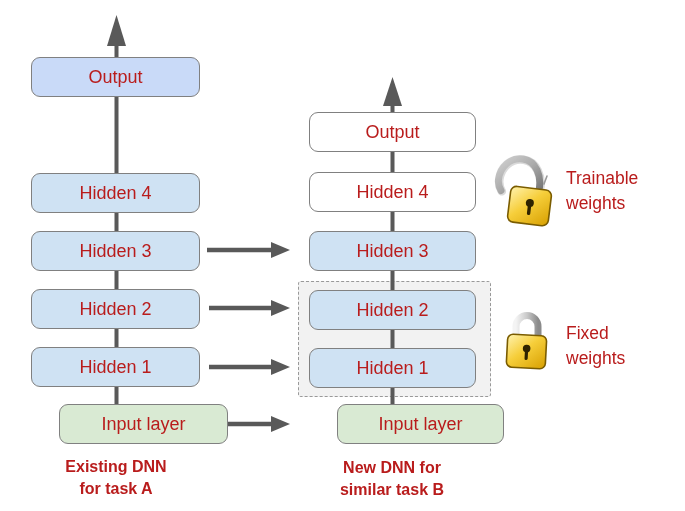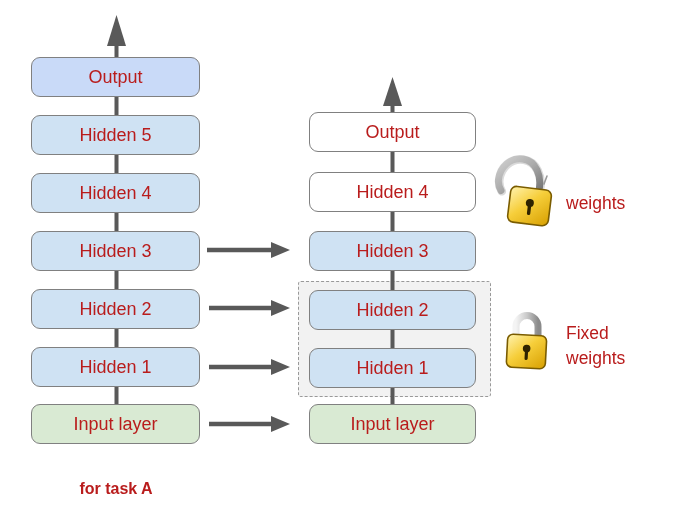--- a/index.html
+++ b/index.html
@@ -15,21 +15,21 @@
   .box{
     position:absolute;height:40px;box-sizing:border-box;
     border:1.7px solid #808080;border-radius:9px;
     display:flex;align-items:center;justify-content:center;
     font-size:18px;z-index:3;
   }
   .col-a{left:31px;width:169px;}
   .col-b{left:309px;width:167px;}
   .f-output-a{background:#c9daf8;}
   .f-hidden{background:#cfe2f3;}
-  .f-input{background:#d9ead3;}
+  .f-input{background:#d9ead3;margin-left:28px;}
   .f-new{background:#ffffff;}
   .caption{
     position:absolute;width:210px;text-align:center;font-weight:bold;
     font-size:16px;line-height:22px;z-index:4;
   }
   .reuse-label{
     position:absolute;left:206px;top:211px;width:82px;text-align:center;
     font-size:16.5px;z-index:4;
   }
   .legend-label{
@@ -71,38 +71,41 @@
       <polygon points="271,359 290,367 271,375" fill="#595959"></polygon>
     </g>
 
     <g>
       <line x1="209" y1="424" x2="273" y2="424" stroke="#595959" stroke-width="4.6"></line>
       <polygon points="271,416 290,424 271,432" fill="#595959"></polygon>
     </g>
   </svg>
 
   <div class="box col-a f-output-a" style="top:57px">Output</div>
-  <div class="box col-a f-hidden" style="top:115px">Hidden 5</div>
   <div class="box col-a f-hidden" style="top:173px">Hidden 4</div>
   <div class="box col-a f-hidden" style="top:231px">Hidden 3</div>
   <div class="box col-a f-hidden" style="top:289px">Hidden 2</div>
   <div class="box col-a f-hidden" style="top:347px">Hidden 1</div>
   <div class="box col-a f-input" style="top:404px">Input layer</div>
 
   <div class="box col-b f-new" style="top:112px">Output</div>
   <div class="box col-b f-new" style="top:172px">Hidden 4</div>
   <div class="box col-b f-hidden" style="top:231px">Hidden 3</div>
   <div class="box col-b f-hidden" style="top:290px">Hidden 2</div>
   <div class="box col-b f-hidden" style="top:348px">Hidden 1</div>
   <div class="box col-b f-input" style="top:404px">Input layer</div>
 
 
   <div class="caption" style="left:11px;top:456px">
-    <br>
+    <span>Existing DNN</span><br>
     <span>for task A</span>
+  </div>
+  <div class="caption" style="left:287px;top:457px">
+    <span>New DNN for</span><br>
+    <span>similar task B</span>
   </div>
 
   <svg class="lock-svg" style="left:492px;top:148px" width="68" height="82" viewBox="0 0 68 82">
     <defs>
       <linearGradient id="goldA" x1="0" y1="0" x2="1" y2="1">
         <stop offset="0" stop-color="#fff3b0"></stop>
           <stop offset="0.45" stop-color="#f6ce3a"></stop>
           <stop offset="1" stop-color="#d79f00"></stop>
       </linearGradient>
       <linearGradient id="silvA" x1="0" y1="0" x2="1" y2="1">
@@ -114,21 +117,21 @@
     <path d="M47 42 C50 28 44 13 31 11 C18 9 8 19 6.5 31 C6 35 7 39 9 42.5" fill="none" stroke="url(#silvA)" stroke-width="7" stroke-linecap="round"></path>
     <path d="M47 42 C50 28 44 13 31 11 C18 9 8 19 6.5 31 C6 35 7 39 9 42.5" fill="none" stroke="#6b6b6b" stroke-width="8.6" stroke-linecap="round" opacity="0.25" transform="translate(0.8,0.8)" style="mix-blend-mode:multiply"></path>
     <g transform="rotate(7 37 58)">
       <rect x="17" y="40" width="41" height="36" rx="6" fill="url(#goldA)" stroke="#7a5c00" stroke-width="1.6"></rect>
       <circle cx="37.5" cy="55" r="4" fill="#2e2300"></circle>
       <rect x="35.8" y="57" width="3.4" height="10" rx="1.5" fill="#2e2300"></rect>
     </g>
     <path d="M52 36 l3 -8" stroke="#9a9a9a" stroke-width="1.6" stroke-linecap="round"></path>
   </svg>
   <div class="legend-label" style="top:166px">
-    <br>
+    <span>Trainable</span><br>
     <span>weights</span>
   </div>
 
   <svg class="lock-svg" style="left:502px;top:306px" width="50" height="68" viewBox="0 0 50 68">
     <defs>
       <linearGradient id="goldB" x1="0" y1="0" x2="1" y2="1">
         <stop offset="0" stop-color="#fff3b0"></stop>
           <stop offset="0.45" stop-color="#f6ce3a"></stop>
           <stop offset="1" stop-color="#d79f00"></stop>
       </linearGradient>

